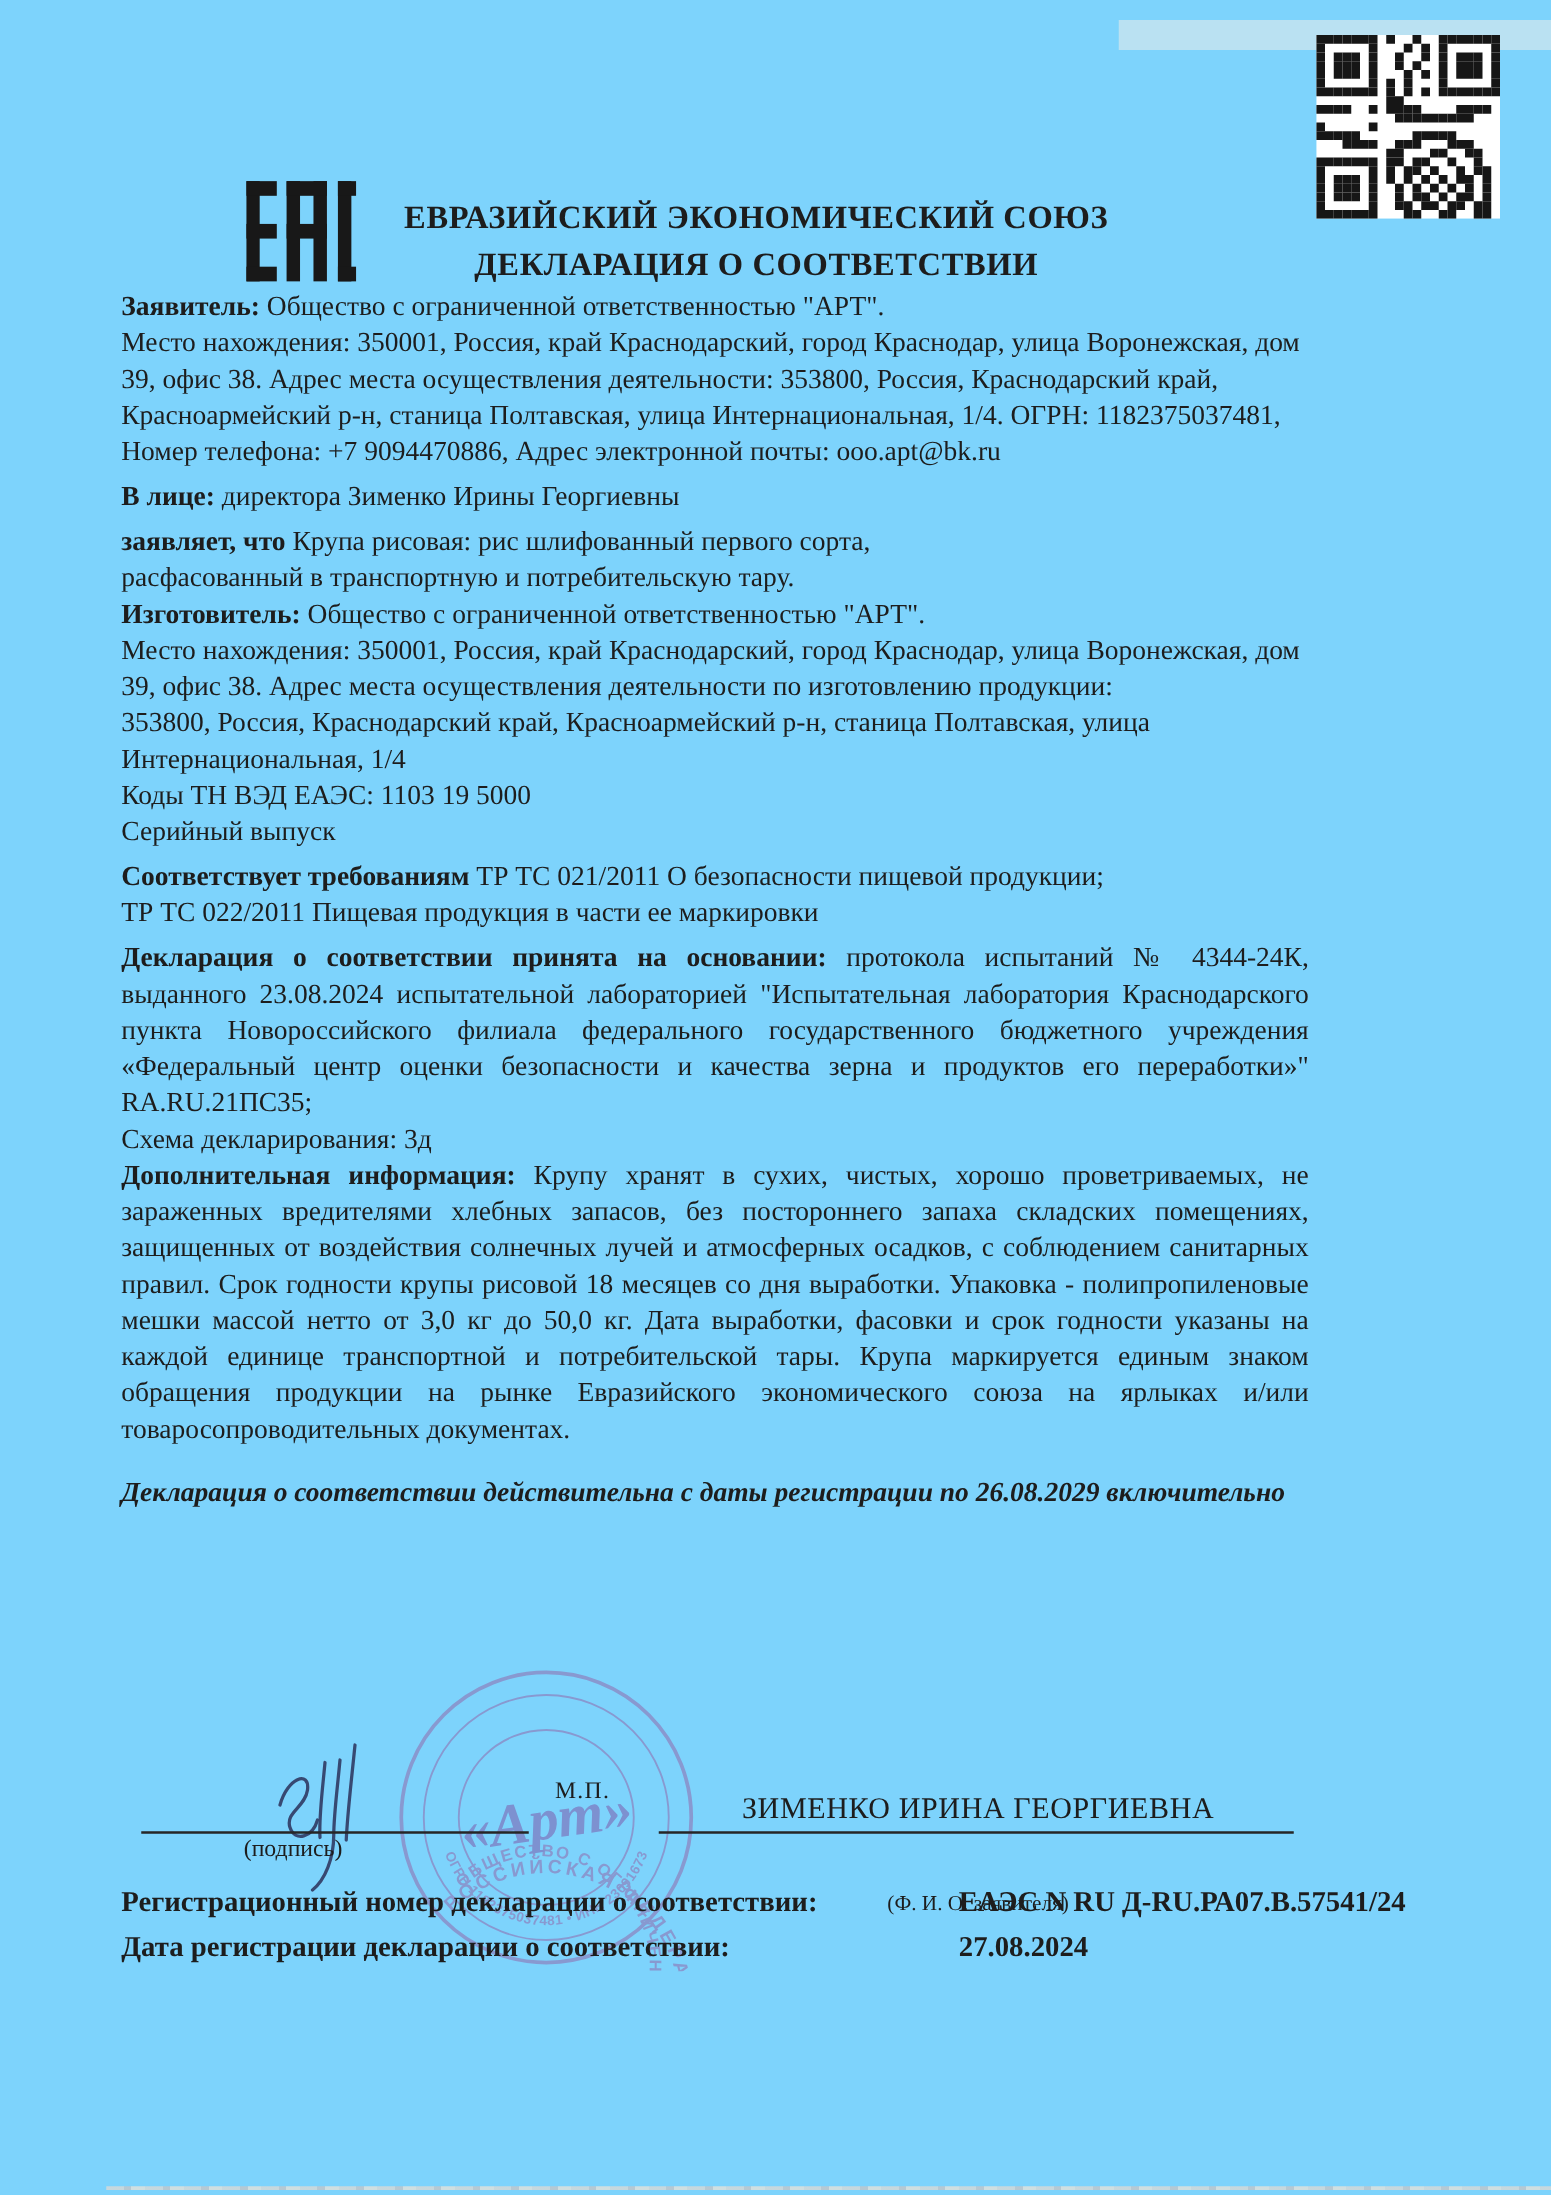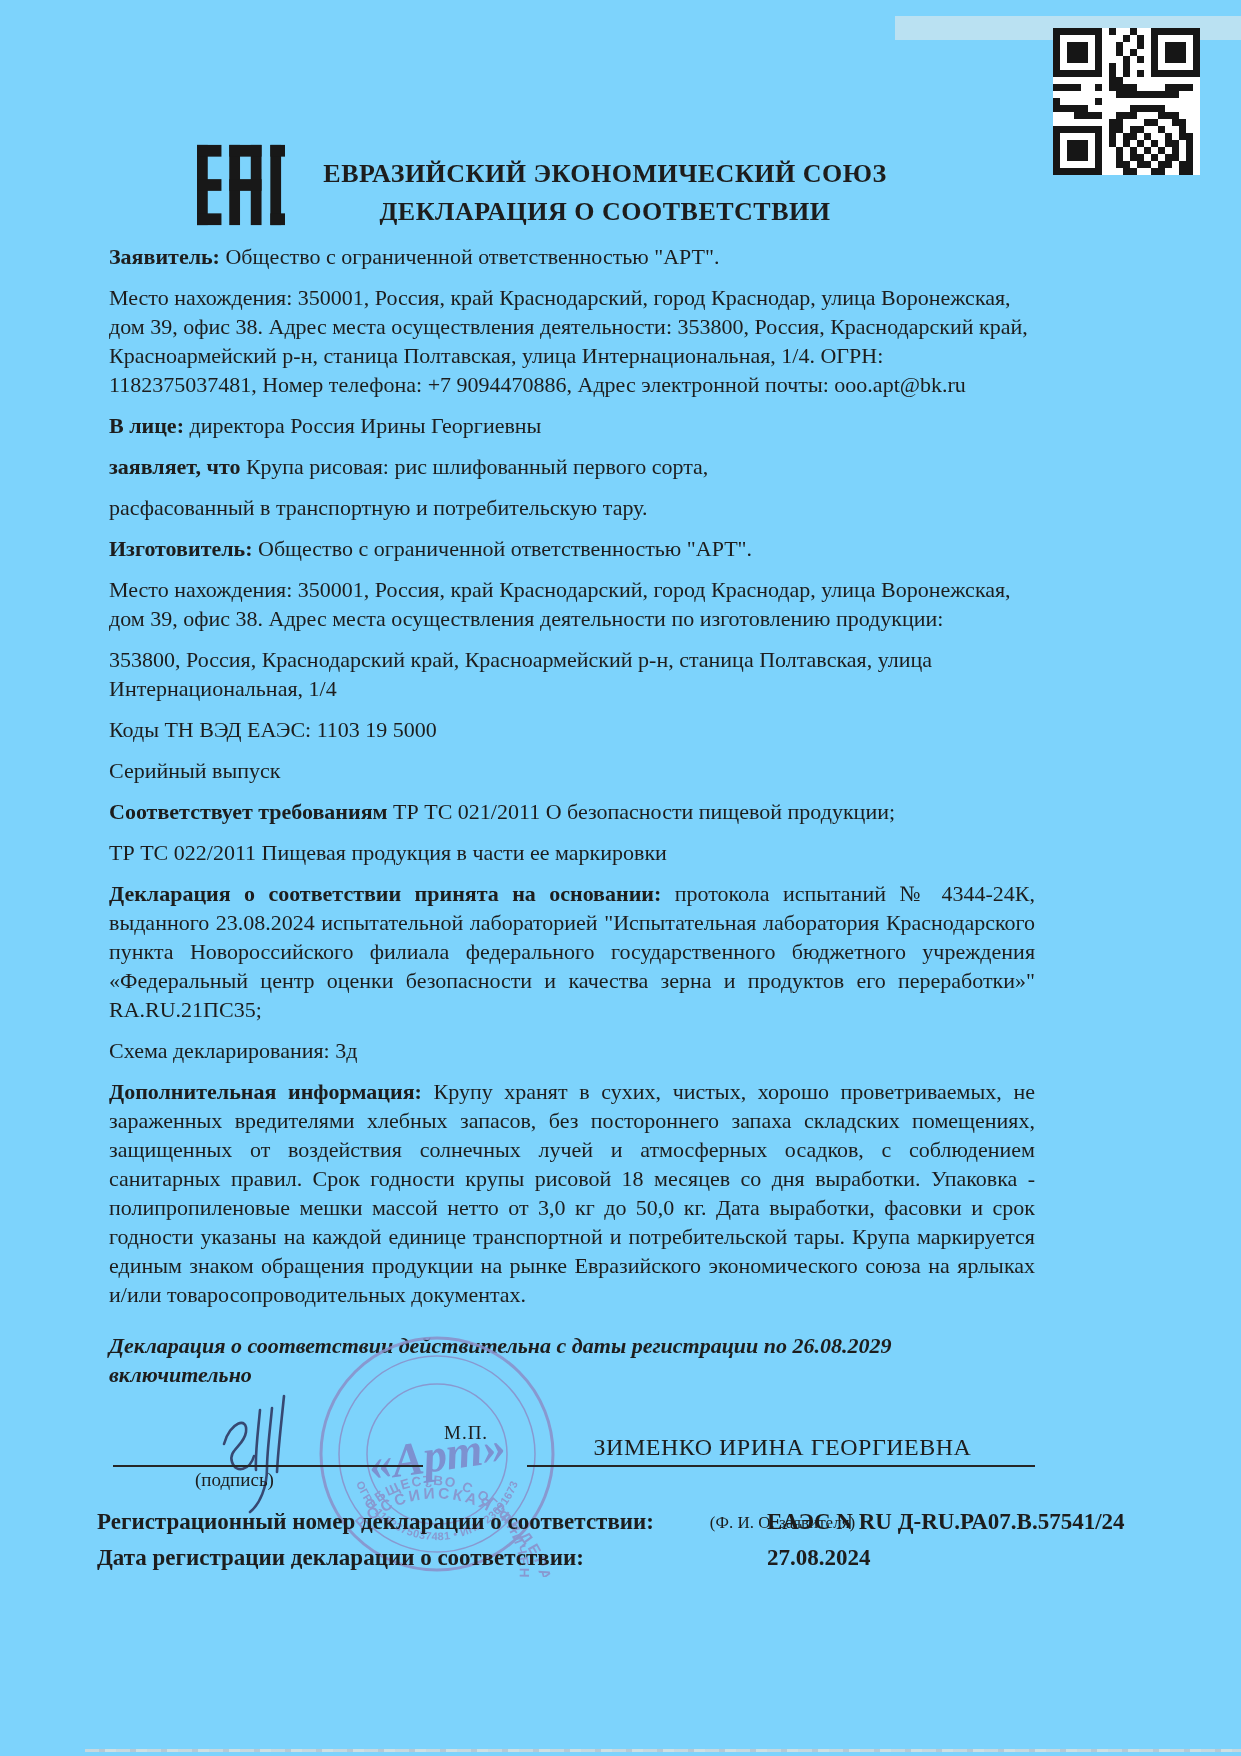--- a/index.html
+++ b/index.html
@@ -11,21 +11,21 @@
     overflow:hidden;
     font-family:"Liberation Serif", serif;
     color:#1d1d1d;
   }
   .abs{position:absolute;}
   
   .titles{left:180px;top:155px;width:850px;text-align:center;}
   .title-line{font-weight:bold;font-size:26px;line-height:38px;letter-spacing:0.5px;white-space:nowrap;}
   
   .content{left:97px;top:230px;width:950px;font-size:22px;line-height:29px;}
-  .content p{margin:12px;}
+  .content p{margin:0;}
   .content .gap{margin-top:7px;}
   .content .just{text-align:justify;}
   .content b{font-weight:bold;}
   .validity{font-weight:bold;margin-top:22px !important;font-style:italic;}
   
   .sig-line{height:0;border-top:2px solid #262626;}
   .mp{font-weight:normal;font-size:19px;letter-spacing:1px;}
   .caption{font-size:17px;text-align:center;}
   .caption-sign{font-size:19px;text-align:left;}
   .name{font-size:24px;letter-spacing:0.5px;text-align:center;white-space:nowrap;}
@@ -280,21 +280,21 @@
 
   <div class="abs titles">
     <div class="title-line">ЕВРАЗИЙСКИЙ ЭКОНОМИЧЕСКИЙ СОЮЗ</div>
     <div class="title-line">ДЕКЛАРАЦИЯ О СООТВЕТСТВИИ</div>
   </div>
 
   <div class="abs content">
     <p><b>Заявитель:</b><span> Общество с ограниченной ответственностью "АРТ".</span></p>
     <p>Место нахождения: 350001, Россия, край Краснодарский, город Краснодар, улица Воронежская, дом 39, офис 38.  Адрес места осуществления деятельности: 353800, Россия, Краснодарский край, Красноармейский р-н, станица Полтавская, улица Интернациональная, 1/4.  ОГРН: 1182375037481, Номер телефона: +7 9094470886, Адрес электронной почты: ooo.apt@bk.ru</p>
 
-    <p class="gap"><b>В лице:</b><span> директора Россия Ирины Георгиевны</span></p>
+    <p class="gap"><b>В лице:</b><span> директора Зименко Ирины Георгиевны</span></p>
 
     <p class="gap"><b>заявляет, что</b><span>   Крупа рисовая: рис шлифованный первого сорта,</span></p>
     <p>расфасованный в транспортную и потребительскую тару.</p>
     <p><b>Изготовитель:</b><span> Общество с ограниченной ответственностью "АРТ".</span></p>
     <p>Место нахождения: 350001, Россия, край Краснодарский, город Краснодар, улица Воронежская, дом 39, офис 38. Адрес места осуществления деятельности по изготовлению продукции:</p>
     <p>353800, Россия, Краснодарский край, Красноармейский р-н, станица Полтавская, улица Интернациональная, 1/4</p>
     <p>Коды ТН ВЭД ЕАЭС: 1103 19 5000</p>
     <p>Серийный выпуск</p>
 
     <p class="gap"><b>Соответствует требованиям</b><span>   ТР ТС 021/2011 О безопасности пищевой продукции;</span></p>

